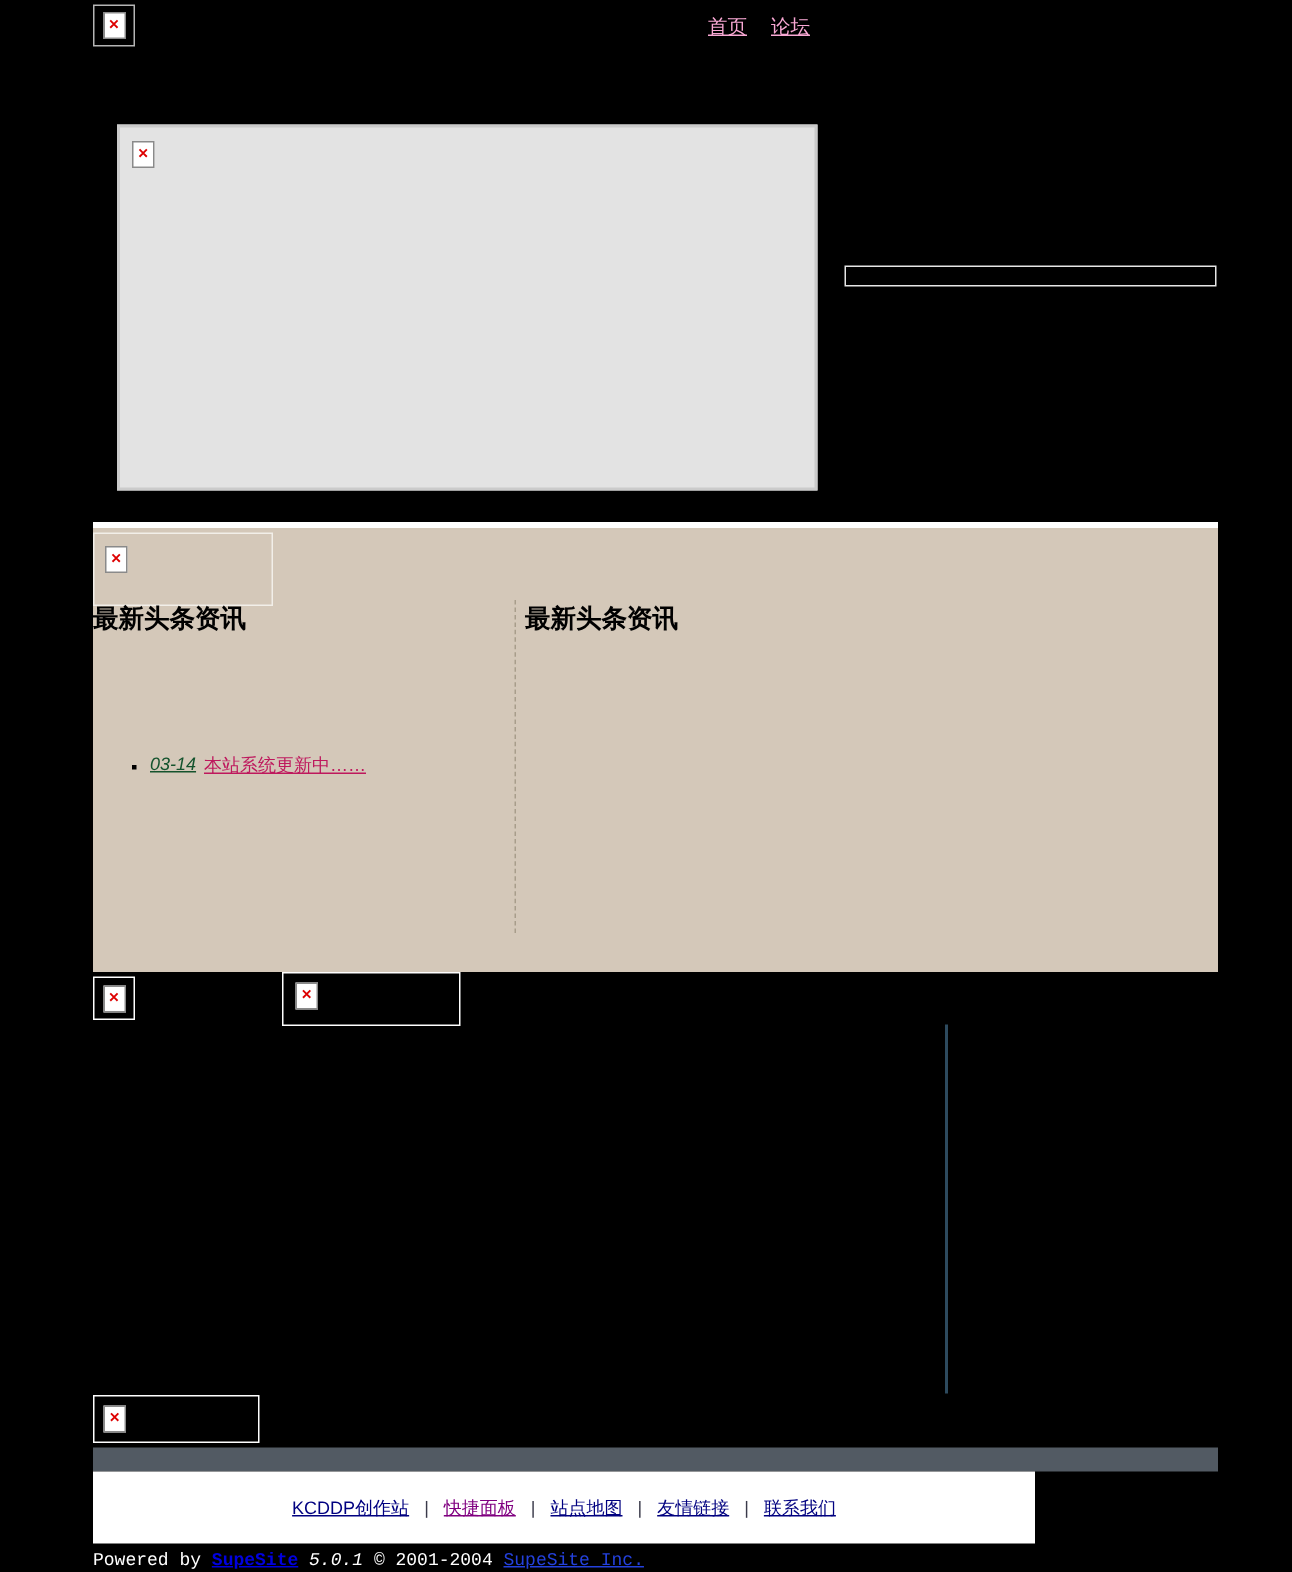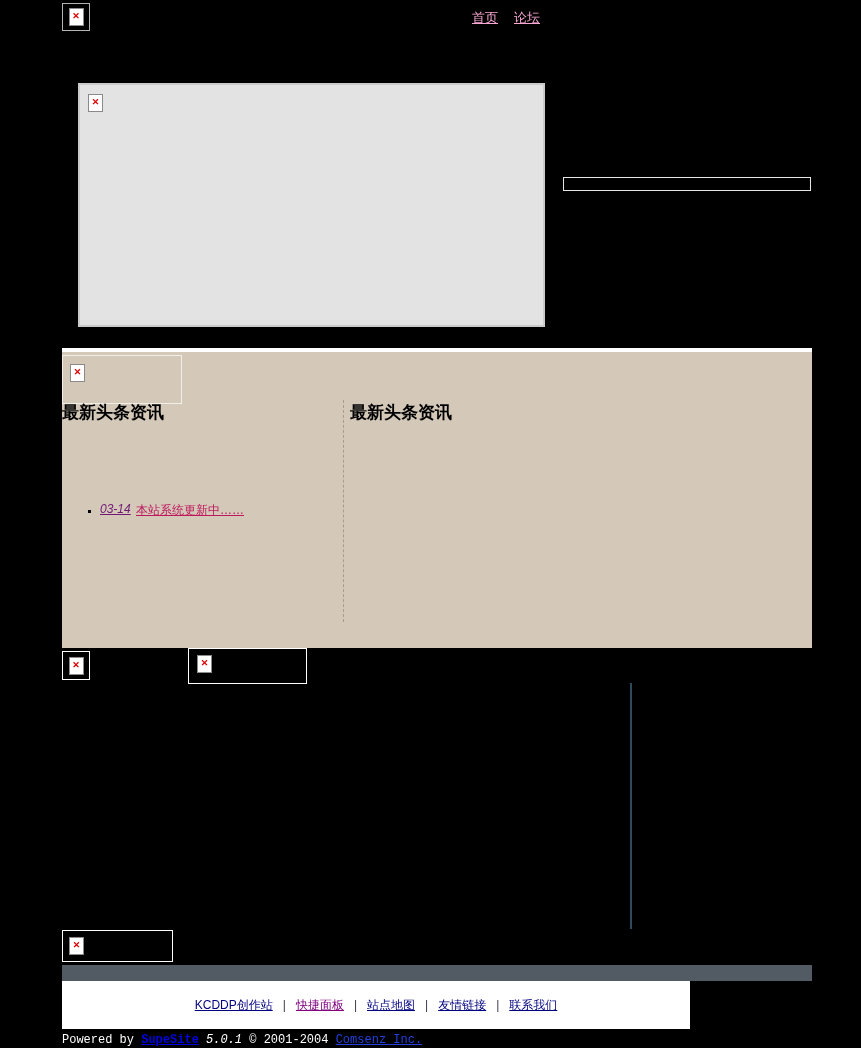--- a/index.html
+++ b/index.html
@@ -39,21 +39,21 @@
     background:#d4c8b9;border-top:4px solid #ffffff;}
   .beige-img-box{position:absolute;left:0;top:3px;width:118px;height:47px;
     border:1px solid #f2efe9;}
   .beige-img-box .broken-icon{position:absolute;left:7px;top:8px;}
   .col-header{position:absolute;font-size:17px;font-weight:bold;color:#000000;text-align:center;}
   #col-header-left{left:0px;top:49px;}
   #col-header-right{left:288px;top:49px;}
   .v-dashed{position:absolute;left:281px;top:48px;height:222px;width:0;
     border-left:1px dashed #a89d8b;}
   .news-bullet{position:absolute;left:26px;top:158px;width:3px;height:3px;background:#000;}
-  .news-date{position:absolute;left:38px;top:150px;font-size:12px;font-style:italic;color:#701a75;text-decoration:underline;}
+  .news-date{position:absolute;left:38px;top:150px;font-size:12px;font-style:italic;color:#14532d;text-decoration:underline;}
   .news-link{position:absolute;left:74px;top:150px;font-size:12px;color:#be185d;
     text-decoration:underline;cursor:pointer;}
 
   
   .wbox{background:#000;border:1px solid #ffffff;}
   #box-left-small{left:62px;top:651px;width:26px;height:27px;
     display:flex;align-items:center;justify-content:center;}
   #box-mid{left:188px;top:648px;width:117px;height:34px;}
   #box-mid .broken-icon{position:absolute;left:8px;top:6px;}
   #box-bottom{left:62px;top:930px;width:109px;height:30px;}
@@ -131,14 +131,14 @@
   <a class="footer-link">友情链接</a>
   <span class="footer-sep">|</span>
   <a class="footer-link">联系我们</a>
 </div>
 
 <div class="abs powered">
   <span>Powered by</span>
   <a class="sp">SupeSite</a>
   <span class="ver">5.0.1</span>
   <span>© 2001-2004</span>
-  <a class="co">Comsenz Inc.</a>
+  <a class="co">SupeSite Inc.</a>
 </div>
 
 </body></html>

